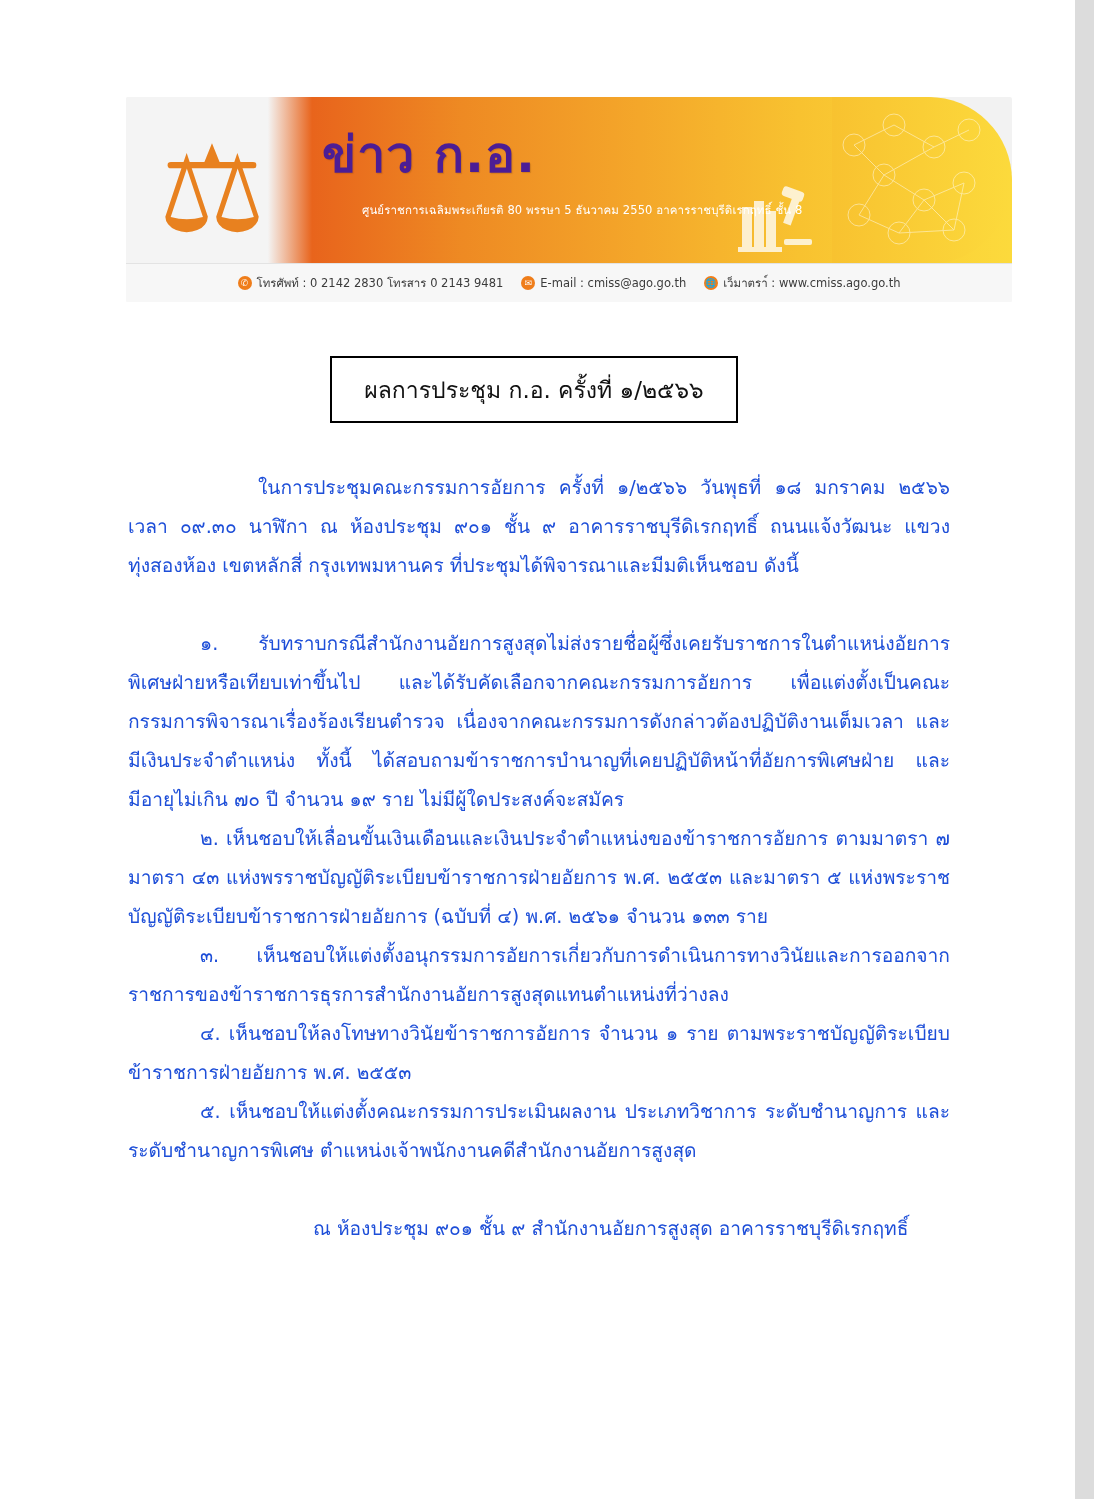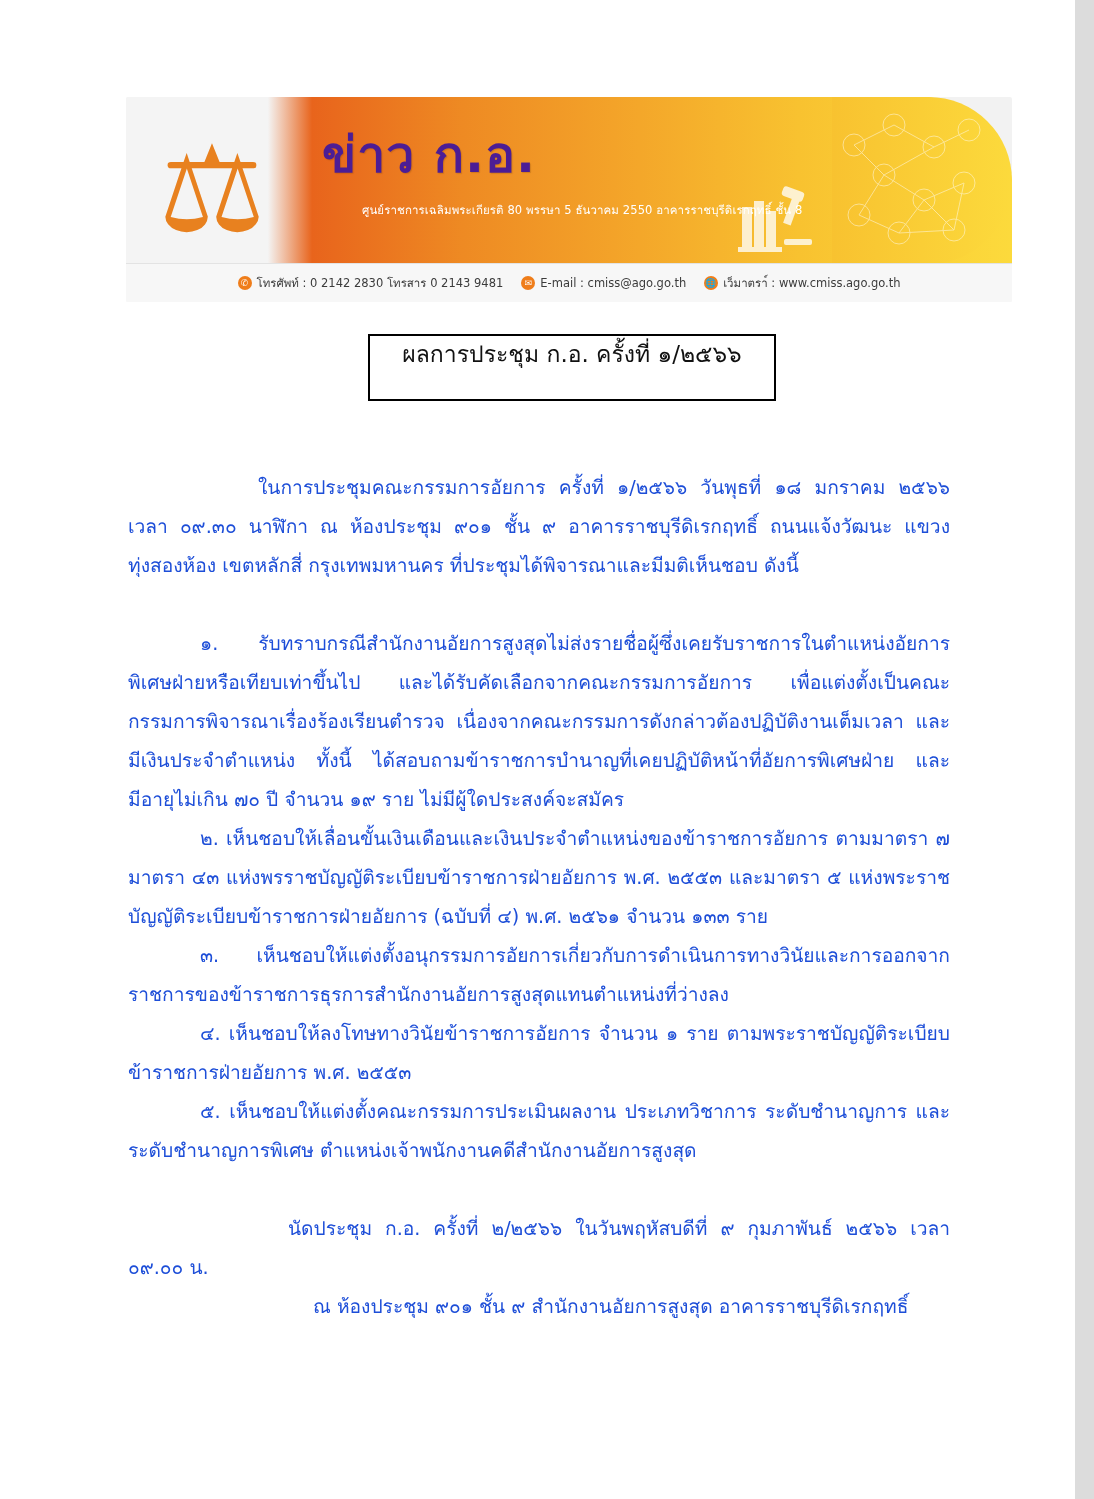--- a/index.html
+++ b/index.html
@@ -145,29 +145,29 @@
   .contact-item { display: flex; align-items: center; gap: 5px; white-space: nowrap; }
   .cdot {
     width: 14px; height: 14px; border-radius: 50%;
     background: #ef7d1a; color: #fff; font-size: 9px;
     display: flex; align-items: center; justify-content: center;
   }
 
   
   .title-box {
     position: absolute;
-    top: 334px;
+    top: 356px;
     left: 330px;
     width: 404px;
     height: 63px;
     border: 2.5px solid #000;
     background: #fff;
     display: flex;
+    align-items: center;
     justify-content: center;
-    margin-left: 38px;
   }
   .title-box span {
     font-family: "DejaVu Sans", sans-serif;
     font-size: 23px;
     color: #111;
   }
 
   
   .body-text {
     position: absolute;
@@ -252,18 +252,17 @@
 
   <div class="body-text">
     <p class="para indent">ในการประชุมคณะกรรมการอัยการ ครั้งที่ ๑/๒๕๖๖ วันพุธที่ ๑๘ มกราคม ๒๕๖๖ เวลา ๐๙.๓๐ นาฬิกา ณ ห้องประชุม ๙๐๑ ชั้น ๙ อาคารราชบุรีดิเรกฤทธิ์ ถนนแจ้งวัฒนะ แขวงทุ่งสองห้อง เขตหลักสี่ กรุงเทพมหานคร ที่ประชุมได้พิจารณาและมีมติเห็นชอบ ดังนี้</p>
     <div class="gap-lg"></div>
     <p class="para indent-s">๑. รับทราบกรณีสำนักงานอัยการสูงสุดไม่ส่งรายชื่อผู้ซึ่งเคยรับราชการในตำแหน่งอัยการพิเศษฝ่ายหรือเทียบเท่าขึ้นไป และได้รับคัดเลือกจากคณะกรรมการอัยการ เพื่อแต่งตั้งเป็นคณะกรรมการพิจารณาเรื่องร้องเรียนตำรวจ เนื่องจากคณะกรรมการดังกล่าวต้องปฏิบัติงานเต็มเวลา และมีเงินประจำตำแหน่ง ทั้งนี้ ได้สอบถามข้าราชการบำนาญที่เคยปฏิบัติหน้าที่อัยการพิเศษฝ่าย และมีอายุไม่เกิน ๗๐ ปี จำนวน ๑๙ ราย ไม่มีผู้ใดประสงค์จะสมัคร</p>
     <p class="para indent-s">๒. เห็นชอบให้เลื่อนขั้นเงินเดือนและเงินประจำตำแหน่งของข้าราชการอัยการ ตามมาตรา ๗ มาตรา ๔๓ แห่งพรราชบัญญัติระเบียบข้าราชการฝ่ายอัยการ พ.ศ. ๒๕๕๓ และมาตรา ๕ แห่งพระราชบัญญัติระเบียบข้าราชการฝ่ายอัยการ (ฉบับที่ ๔) พ.ศ. ๒๕๖๑ จำนวน ๑๓๓ ราย</p>
     <p class="para indent-s">๓. เห็นชอบให้แต่งตั้งอนุกรรมการอัยการเกี่ยวกับการดำเนินการทางวินัยและการออกจากราชการของข้าราชการธุรการสำนักงานอัยการสูงสุดแทนตำแหน่งที่ว่างลง</p>
     <p class="para indent-s">๔. เห็นชอบให้ลงโทษทางวินัยข้าราชการอัยการ จำนวน ๑ ราย ตามพระราชบัญญัติระเบียบข้าราชการฝ่ายอัยการ พ.ศ. ๒๕๕๓</p>
     <p class="para indent-s">๕. เห็นชอบให้แต่งตั้งคณะกรรมการประเมินผลงาน ประเภทวิชาการ ระดับชำนาญการ และระดับชำนาญการพิเศษ ตำแหน่งเจ้าพนักงานคดีสำนักงานอัยการสูงสุด</p>
     <div class="gap-lg"></div>
-    <p class="para closing">นัดประชุม ก.อ. ครั้งที่ ๒/๒๕๖๖ ในวันพฤหัสบดีที่ ๙ กุมภาพันธ์ ๒๕๖๖ เวลา ๐๙.๐๐ น.</p>
     <p class="para closing2">ณ ห้องประชุม ๙๐๑ ชั้น ๙ สำนักงานอัยการสูงสุด อาคารราชบุรีดิเรกฤทธิ์</p>
   </div>
 
 </div>
 <div class="page-shadow-right"></div>
 
 </body></html>

